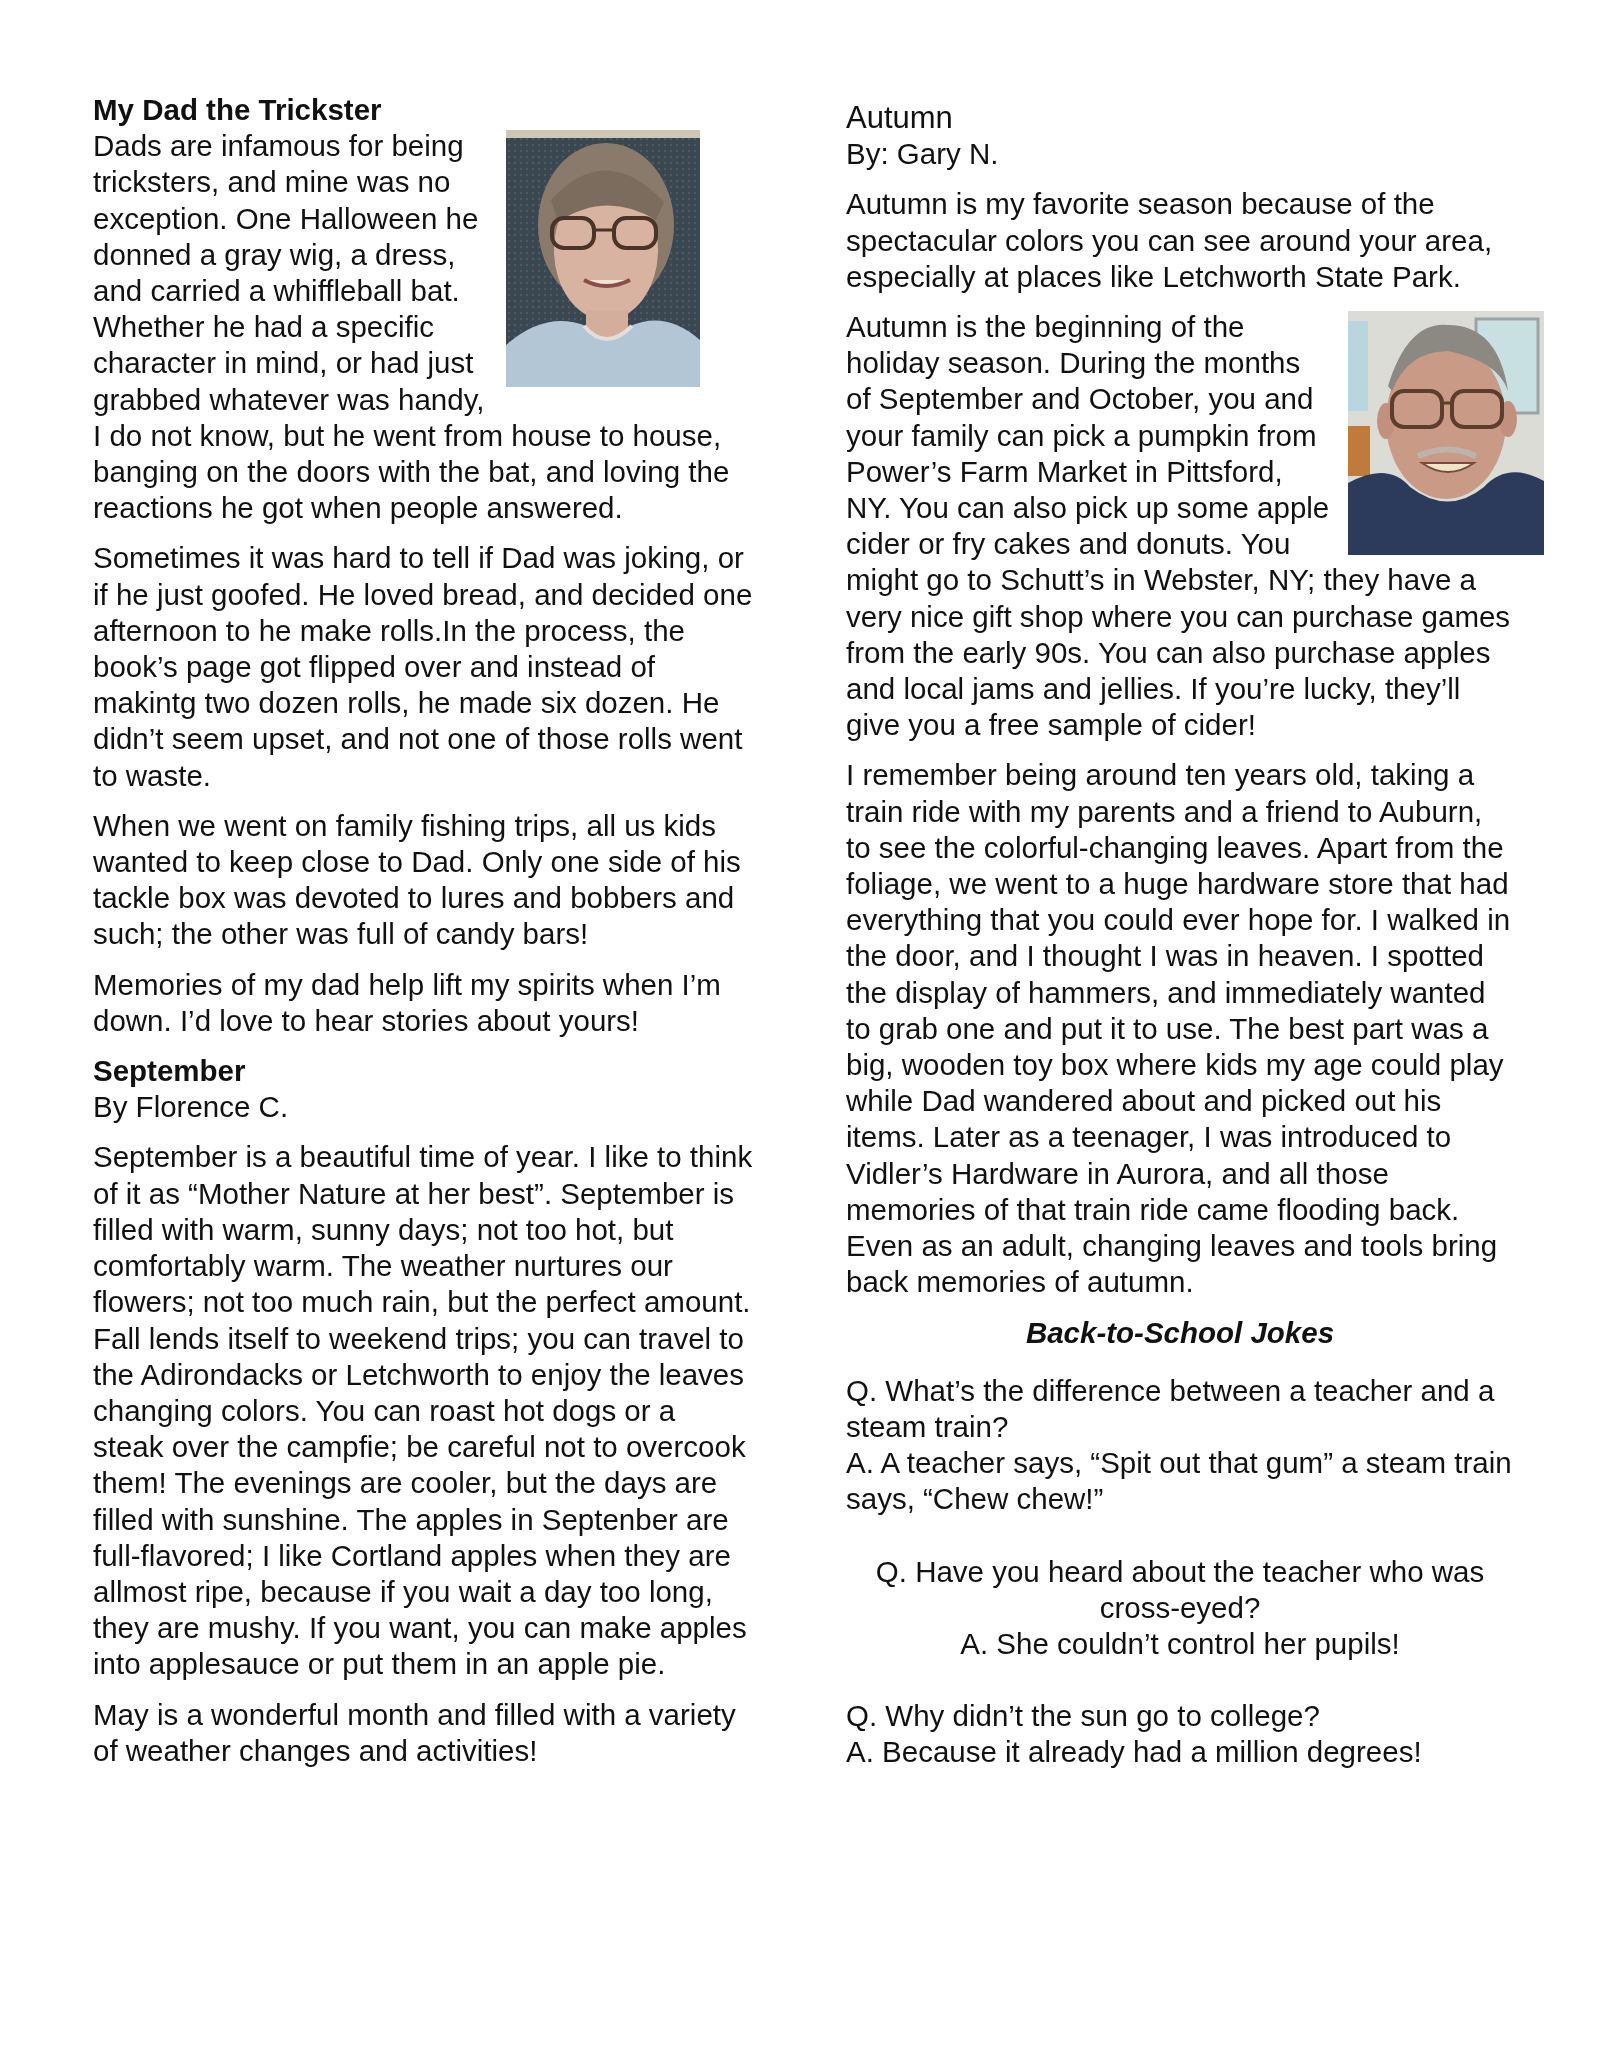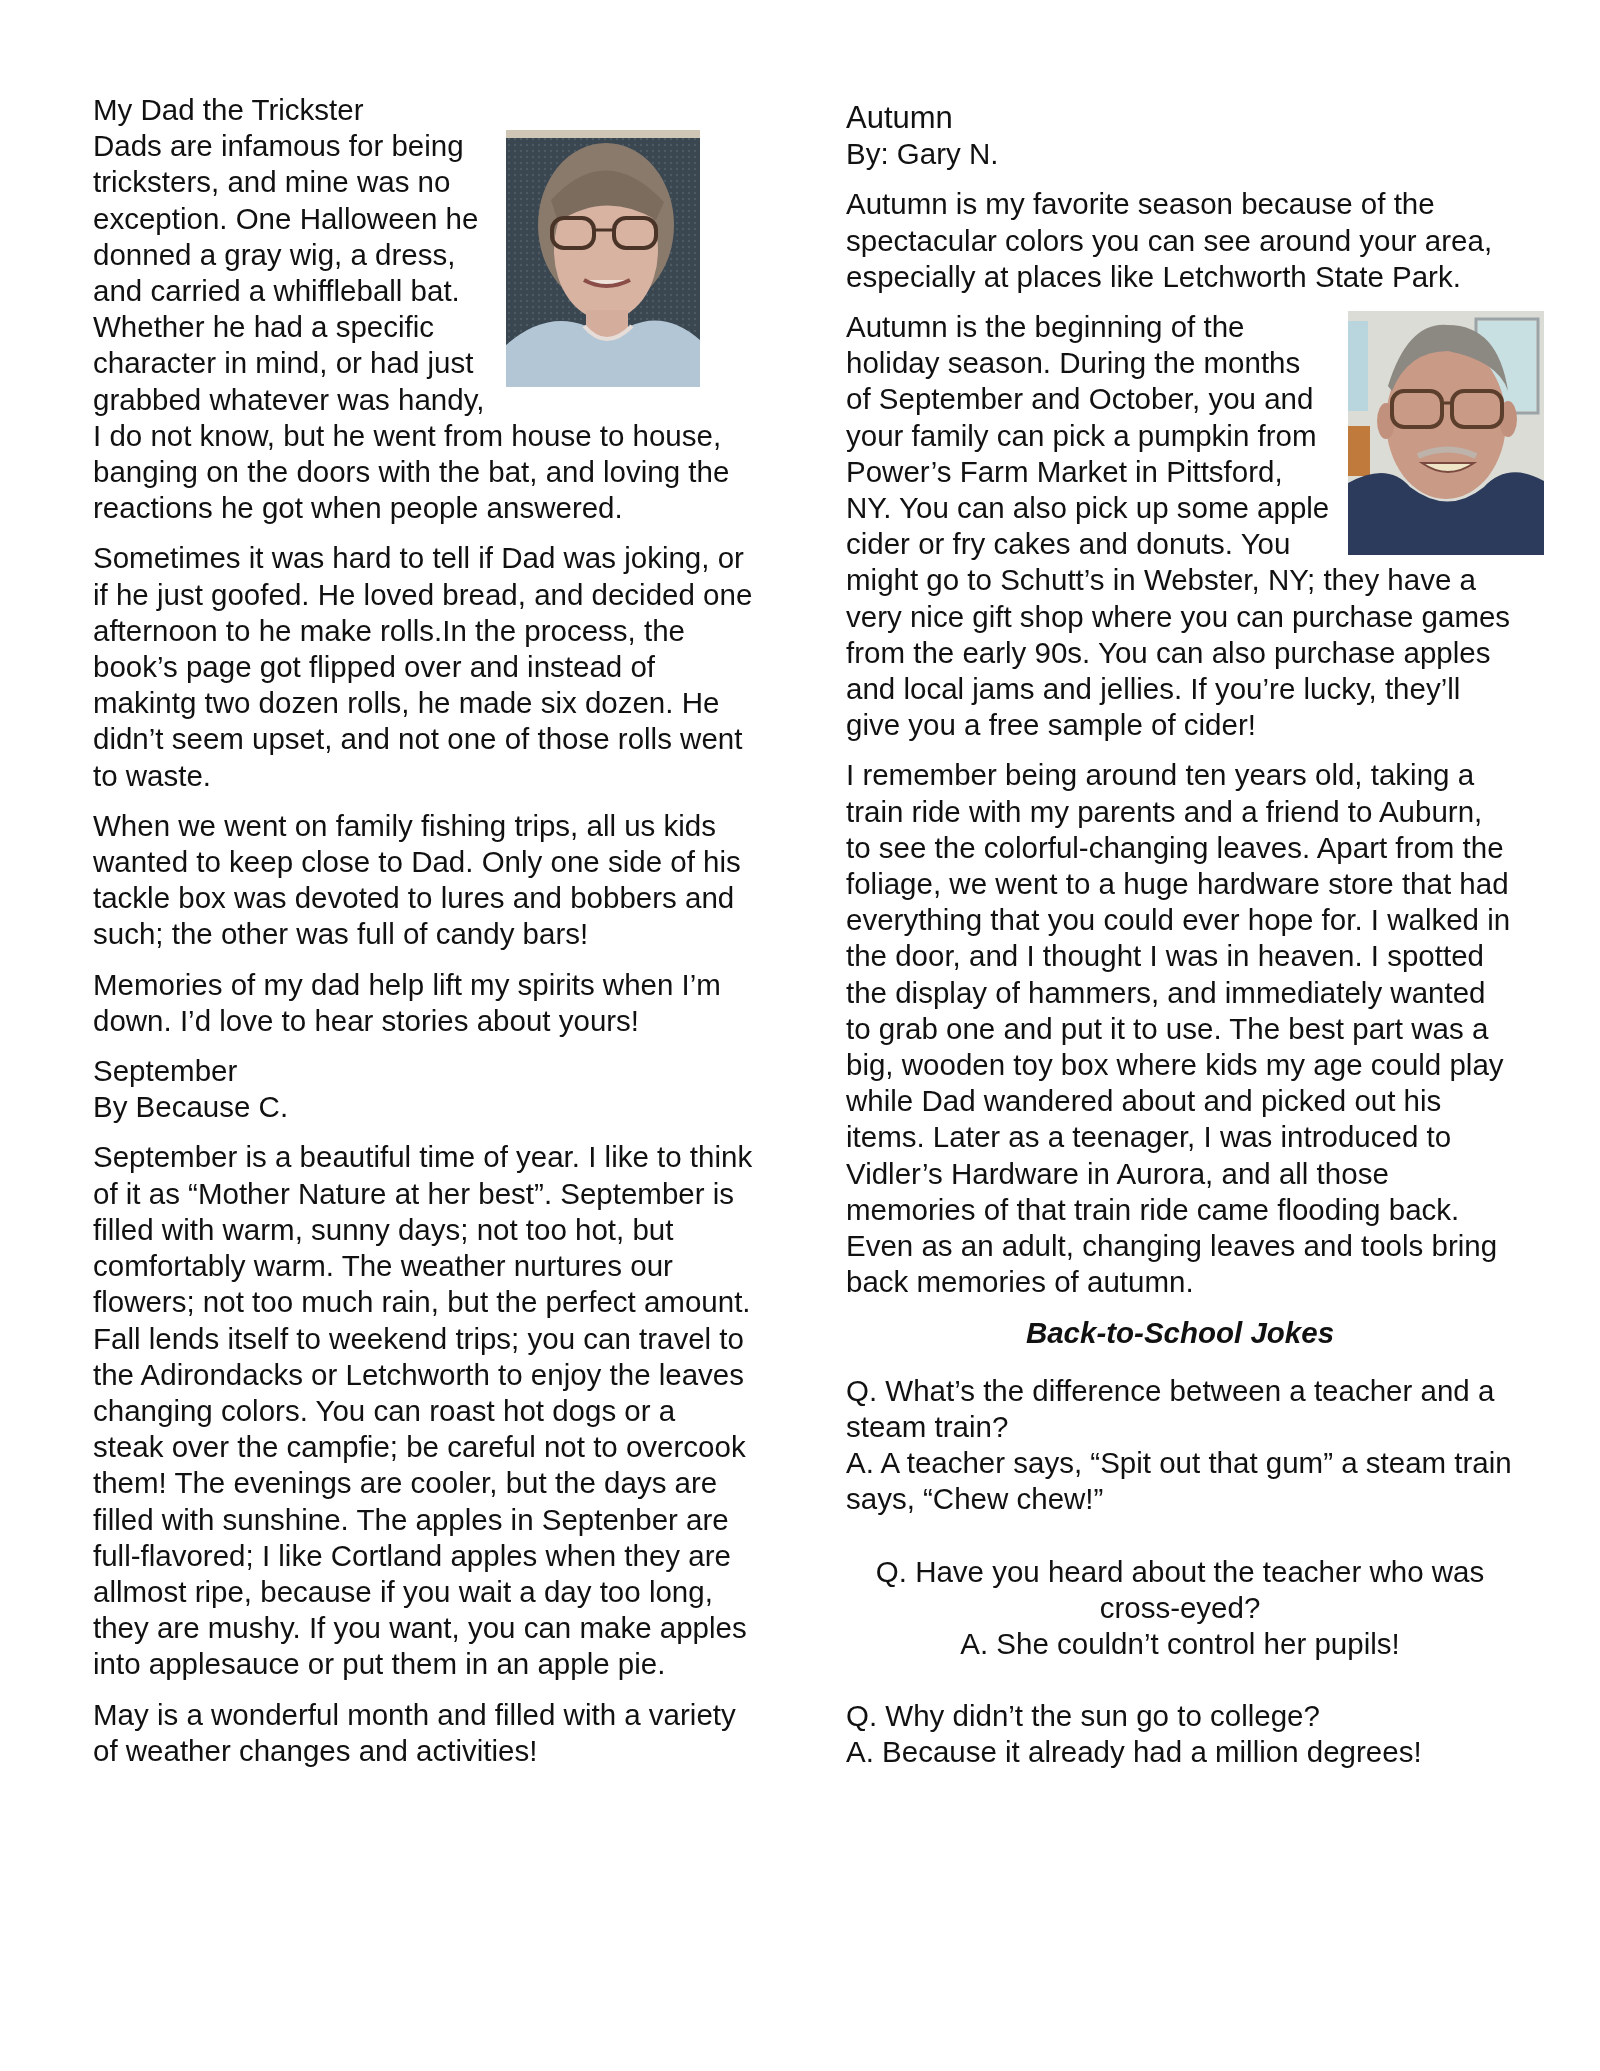--- a/index.html
+++ b/index.html
@@ -4,21 +4,21 @@
 <style>
   html, body { margin: 0; padding: 0; background: #ffffff; }
   body {
     width: 1600px; height: 2071px; position: relative; overflow: hidden;
     font-family: "Liberation Sans", sans-serif; color: #111111;
   }
   .col { position: absolute; top: 92px; }
   .col-left { left: 93px; width: 660px; }
   .col-right { left: 846px; width: 668px; }
   .line-text { font-size: 31px; line-height: 36.2px; margin-top: 8px; }
-  .title { font-weight: normal; font-size: 29.5px; line-height: 36.2px; margin: 0; }
+  .title { font-weight: bold; font-size: 29.5px; line-height: 36.2px; margin: 0; }
   .byline { font-size: 29.5px; line-height: 36.2px; margin: 0 0 14px 0; }
   p { margin: 0 0 14px 0; font-size: 29.5px; line-height: 36.2px; }
   .photo { float: right; margin: 0 0 4px 18px; position: relative; overflow: hidden; }
   .photo-cindy { width: 194px; height: 257px; margin-right: 53px; margin-top: 2px; }
   .photo-gary { width: 196px; height: 244px; margin-right: -30px; margin-top: 2px; }
   .jokes-title { font-weight: bold; font-style: italic; text-align: center; margin: 6px 0 22px 0; font-size: 29.5px; line-height: 36.2px; }
   .joke { font-size: 29.5px; line-height: 36.2px; margin-bottom: 36px; }
   .joke.center { text-align: center; }
   .joke.left { text-align: left; }
   .joke.right { text-align: left; }
@@ -60,21 +60,21 @@
       </svg>
     </div>
     <p>Dads are infamous for being tricksters, and mine was no exception.  One Halloween he donned a gray wig, a dress, and carried a whiffleball bat.  Whether he had a specific character in mind, or had just grabbed whatever was handy, I do not know, but he went from house to house, banging on the doors with the bat, and loving the reactions he got when people answered.</p>
     <p>Sometimes it was hard to tell if Dad was joking, or if he just goofed.  He loved bread, and decided one afternoon to he make rolls.In the process, the book’s page got flipped over and instead of makintg two dozen rolls, he made six dozen.  He didn’t seem upset, and not one of those rolls went to waste.</p>
     <p>When we went on family fishing trips, all us kids wanted to keep close to Dad.  Only one side of his tackle box was devoted to lures and bobbers and such; the other was full of candy bars!</p>
     <p>Memories of my dad help lift my spirits when I’m down. I’d love to hear stories about yours!</p>
   </section>
 
   <section>
     <h2 class="title">September</h2>
-    <div class="byline">By Because C.</div>
+    <div class="byline">By Florence C.</div>
     <p>September is a beautiful time of year.  I like to think of it as “Mother Nature at her best”. September is filled with warm, sunny days; not too hot, but comfortably warm.  The weather nurtures our flowers; not too much rain, but the perfect amount.  Fall lends itself to weekend trips; you can travel to the Adirondacks or Letchworth to enjoy the leaves changing colors.  You can roast hot dogs or a steak over the campfie; be careful not to overcook them! The evenings are cooler, but the days are filled with sunshine.  The apples in Septenber are full-flavored; I like Cortland apples when they are allmost ripe, because if you wait a day too long, they are mushy.  If you want, you can make apples into applesauce or put them in an apple pie.</p>
     <p>May is a wonderful month and filled with a variety of weather changes and activities!</p>
   </section>
 </div>
 
 <div class="col col-right">
   <section>
     <div class="line-text">Autumn</div>
     <div class="byline">By: Gary N.</div>
     <p>Autumn is my favorite season because of the spectacular colors you can see around your area, especially at places like Letchworth State Park.</p>

